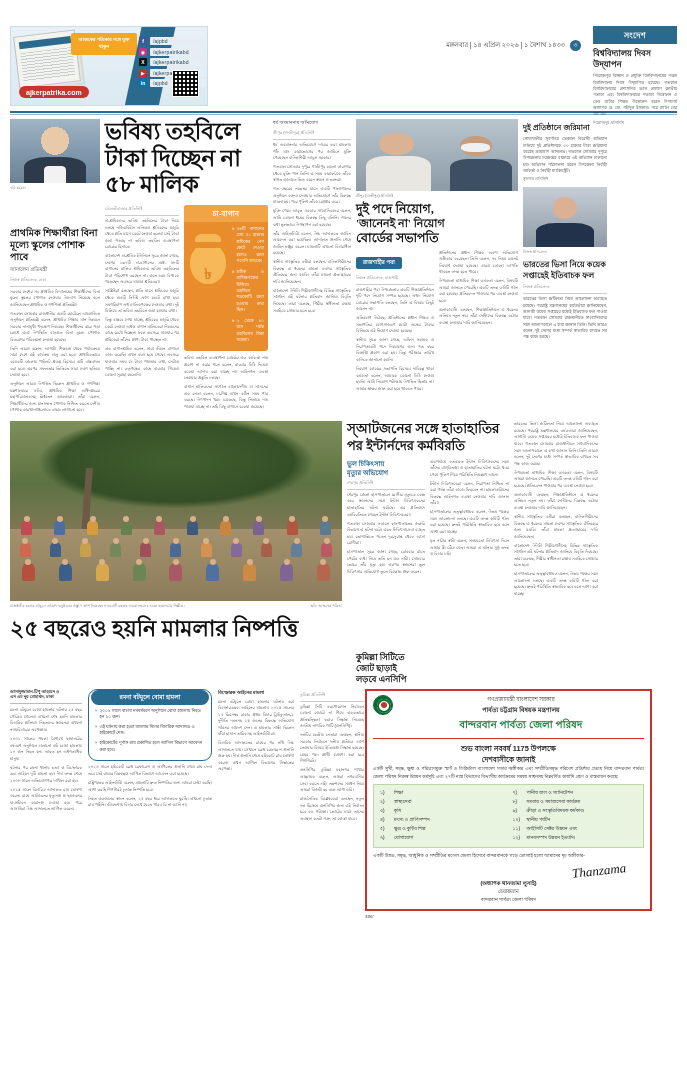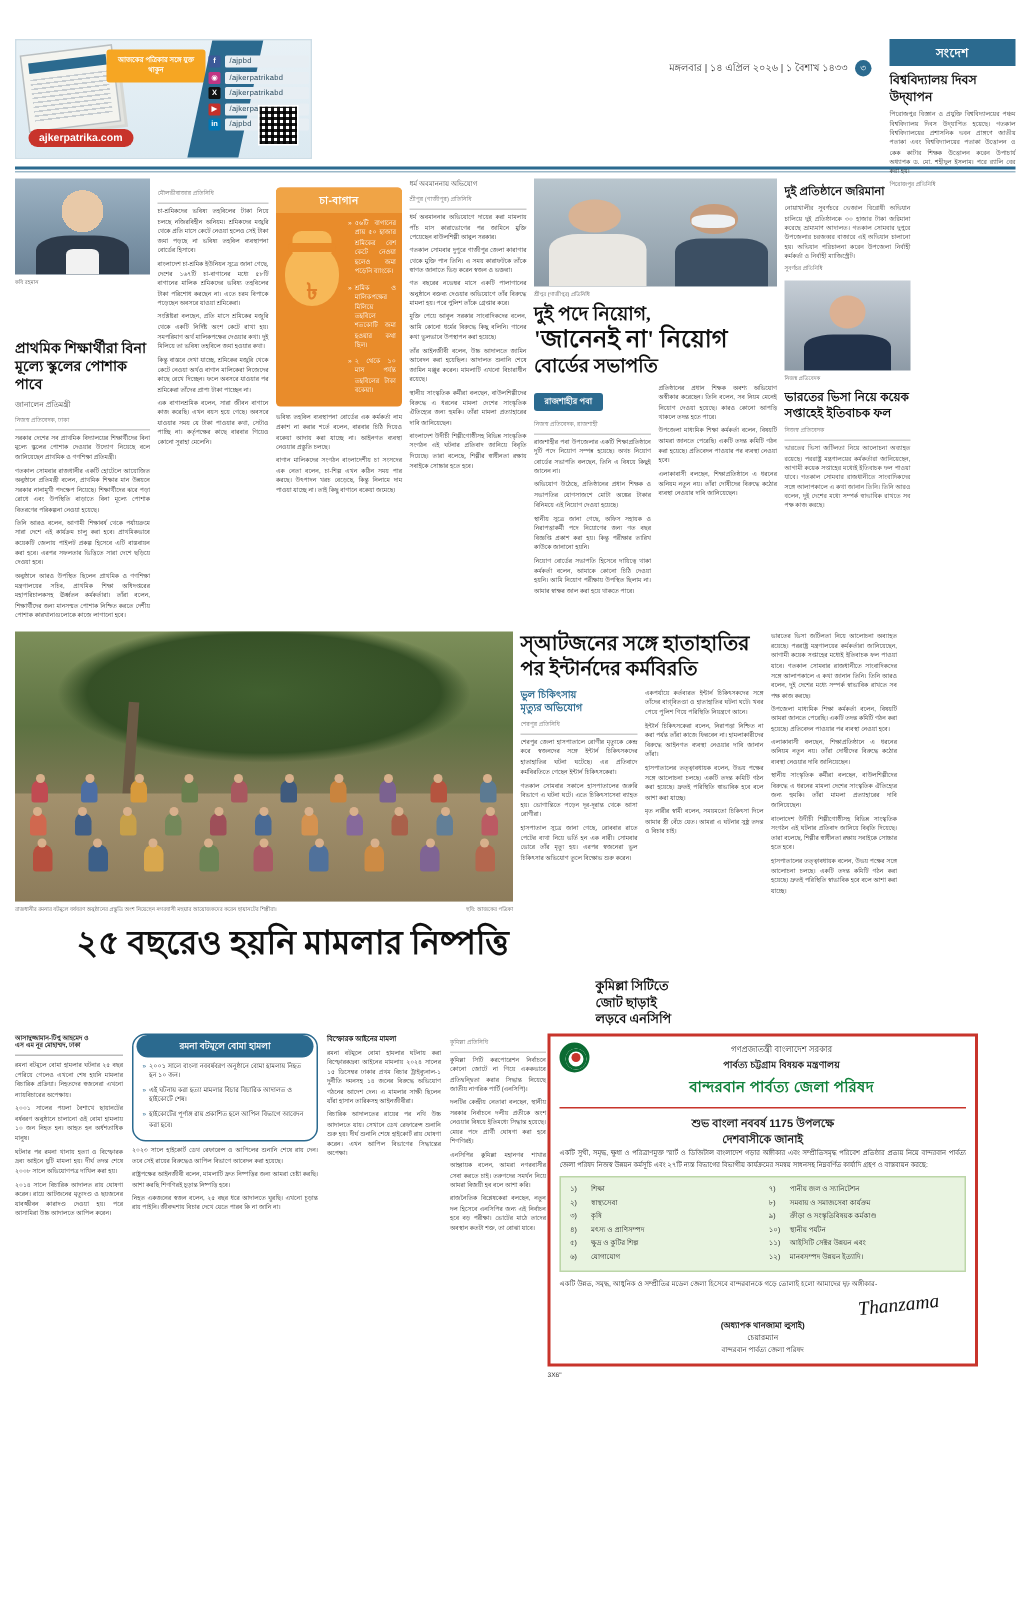--- a/index.html
+++ b/index.html
@@ -423,20 +423,21 @@
       <div class="byline">নিজস্ব প্রতিবেদক, ঢাকা</div>
       <div class="txt">
         <p>সরকার দেশের সব প্রাথমিক বিদ্যালয়ের শিক্ষার্থীদের বিনা মূল্যে স্কুলের পোশাক দেওয়ার উদ্যোগ নিয়েছে বলে জানিয়েছেন প্রাথমিক ও গণশিক্ষা প্রতিমন্ত্রী।</p>
         <p>গতকাল সোমবার রাজধানীর একটি হোটেলে আয়োজিত অনুষ্ঠানে প্রতিমন্ত্রী বলেন, প্রাথমিক শিক্ষার মান উন্নয়নে সরকার নানামুখী পদক্ষেপ নিয়েছে। শিক্ষার্থীদের ঝরে পড়া রোধে এবং উপস্থিতি বাড়াতে বিনা মূল্যে পোশাক বিতরণের পরিকল্পনা নেওয়া হয়েছে।</p>
         <p>তিনি আরও বলেন, আগামী শিক্ষাবর্ষ থেকে পর্যায়ক্রমে সারা দেশে এই কার্যক্রম চালু করা হবে। প্রাথমিকভাবে কয়েকটি জেলায় পাইলট প্রকল্প হিসেবে এটি বাস্তবায়ন করা হবে। এরপর সফলতার ভিত্তিতে সারা দেশে ছড়িয়ে দেওয়া হবে।</p>
         <p>অনুষ্ঠানে আরও উপস্থিত ছিলেন প্রাথমিক ও গণশিক্ষা মন্ত্রণালয়ের সচিব, প্রাথমিক শিক্ষা অধিদপ্তরের মহাপরিচালকসহ ঊর্ধ্বতন কর্মকর্তারা। তাঁরা বলেন, শিক্ষার্থীদের জন্য মানসম্মত পোশাক নিশ্চিত করতে দেশীয় পোশাক কারখানাগুলোকে কাজে লাগানো হবে।</p>
       </div>
     </div>
 
     <div style="width:163px; flex:none;">
+      <div class="hl-xl">ভবিষ্য তহবিলে টাকা দিচ্ছেন না ৫৮ মালিক</div>
       <div style="display:flex; gap:5px; margin-top:4px;">
         <div style="width:74px;flex:none;">
           <div class="byline">মৌলভীবাজার প্রতিনিধি</div>
           <div class="txt">
             <p>চা-শ্রমিকদের ভবিষ্য তহবিলের টাকা নিয়ে চলছে নজিরবিহীন অনিয়ম। শ্রমিকদের মজুরি থেকে প্রতি মাসে কেটে নেওয়া হলেও সেই টাকা জমা পড়ছে না ভবিষ্য তহবিল ব্যবস্থাপনা বোর্ডের হিসাবে।</p>
             <p>বাংলাদেশ চা-শ্রমিক ইউনিয়ন সূত্রে জানা গেছে, দেশের ১৬৭টি চা-বাগানের মধ্যে ৫৮টি বাগানের মালিক শ্রমিকদের ভবিষ্য তহবিলের টাকা পরিশোধ করছেন না। এতে চরম বিপাকে পড়েছেন অবসরে যাওয়া শ্রমিকেরা।</p>
             <p>সংশ্লিষ্টরা বলছেন, প্রতি মাসে শ্রমিকের মজুরি থেকে একটি নির্দিষ্ট অংশ কেটে রাখা হয়। সমপরিমাণ অর্থ মালিকপক্ষের দেওয়ার কথা। দুই মিলিয়ে তা ভবিষ্য তহবিলে জমা হওয়ার কথা।</p>
             <p>কিন্তু বাস্তবে দেখা যাচ্ছে, শ্রমিকের মজুরি থেকে কেটে নেওয়া অর্থও বাগান মালিকেরা নিজেদের কাছে রেখে দিচ্ছেন। ফলে অবসরে যাওয়ার পর শ্রমিকেরা তাঁদের প্রাপ্য টাকা পাচ্ছেন না।</p>
             <p>এক বাগানশ্রমিক বলেন, সারা জীবন বাগানে কাজ করেছি। এখন বয়স হয়ে গেছে। অবসরে যাওয়ার সময় যে টাকা পাওয়ার কথা, সেটাও পাচ্ছি না। কর্তৃপক্ষের কাছে বারবার গিয়েও কোনো সুরাহা মেলেনি।</p>
           </div>
@@ -493,21 +494,21 @@
       <div class="photo ph-two-men">
         <div class="body1"></div>
         <div class="head1"></div>
         <div class="body2"></div>
         <div class="head2"></div>
         <div class="mask"></div>
       </div>
       <div class="ph-caption">শ্রীপুর (গাজীপুর) প্রতিনিধি</div>
 
       <div class="hl-md" style="font-size:12.5px">দুই পদে নিয়োগ,</div>
-      <div class="hl-md" style="font-size:16px">'জানেনই না' নিয়োগ</div>
+      <div class="hl-md" style="font-size:11px">'জানেনই না' নিয়োগ</div>
       <div class="hl-md" style="font-size:12.5px">বোর্ডের সভাপতি</div>
 
       <div style="display:flex;gap:5px;margin-top:3px;">
         <div style="width:78px;flex:none;">
           <span class="tagline">রাজশাহীর পবা</span>
           <div class="byline">নিজস্ব প্রতিবেদক, রাজশাহী</div>
           <div class="txt">
             <p>রাজশাহীর পবা উপজেলার একটি শিক্ষাপ্রতিষ্ঠানে দুটি পদে নিয়োগ সম্পন্ন হয়েছে। অথচ নিয়োগ বোর্ডের সভাপতি বলছেন, তিনি এ বিষয়ে কিছুই জানেন না।</p>
             <p>অভিযোগ উঠেছে, প্রতিষ্ঠানের প্রধান শিক্ষক ও সভাপতির যোগসাজশে মোটা অঙ্কের টাকার বিনিময়ে এই নিয়োগ দেওয়া হয়েছে।</p>
             <p>স্থানীয় সূত্রে জানা গেছে, অফিস সহায়ক ও নিরাপত্তাকর্মী পদে নিয়োগের জন্য গত বছর বিজ্ঞপ্তি প্রকাশ করা হয়। কিন্তু পরীক্ষার তারিখ কাউকে জানানো হয়নি।</p>
@@ -620,21 +621,21 @@
         <p>এলাকাবাসী বলছেন, শিক্ষাপ্রতিষ্ঠানে এ ধরনের অনিয়ম নতুন নয়। তাঁরা দোষীদের বিরুদ্ধে কঠোর ব্যবস্থা নেওয়ার দাবি জানিয়েছেন।</p>
         <p>স্থানীয় সাংস্কৃতিক কর্মীরা বলছেন, বাউলশিল্পীদের বিরুদ্ধে এ ধরনের মামলা দেশের সাংস্কৃতিক ঐতিহ্যের জন্য হুমকি। তাঁরা মামলা প্রত্যাহারের দাবি জানিয়েছেন।</p>
         <p>বাংলাদেশ উদীচী শিল্পীগোষ্ঠীসহ বিভিন্ন সাংস্কৃতিক সংগঠন এই ঘটনার প্রতিবাদ জানিয়ে বিবৃতি দিয়েছে। তারা বলেছে, শিল্পীর স্বাধীনতা রক্ষায় সবাইকে সোচ্চার হতে হবে।</p>
         <p>হাসপাতালের তত্ত্বাবধায়ক বলেন, উভয় পক্ষের সঙ্গে আলোচনা চলছে। একটি তদন্ত কমিটি গঠন করা হয়েছে। দ্রুতই পরিস্থিতি স্বাভাবিক হবে বলে আশা করা যাচ্ছে।</p>
       </div>
     </div>
   </div>
 
   <div class="bottom-band">
     <div style="display:flex;gap:6px;align-items:flex-start;">
-      <div style="width:340px;flex:none;margin-left:41px;">
+      <div style="width:340px;flex:none;">
         <div class="bottom-title">২৫ বছরেও হয়নি মামলার নিষ্পত্তি</div>
       </div>
       <div style="width:52px;flex:none;">
         <div class="hl-sm" style="font-size:8.5px;line-height:1.3">
           <div>কুমিল্লা সিটিতে</div>
           <div>জোট ছাড়াই</div>
           <div>লড়বে এনসিপি</div>
         </div>
       </div>
     </div>

